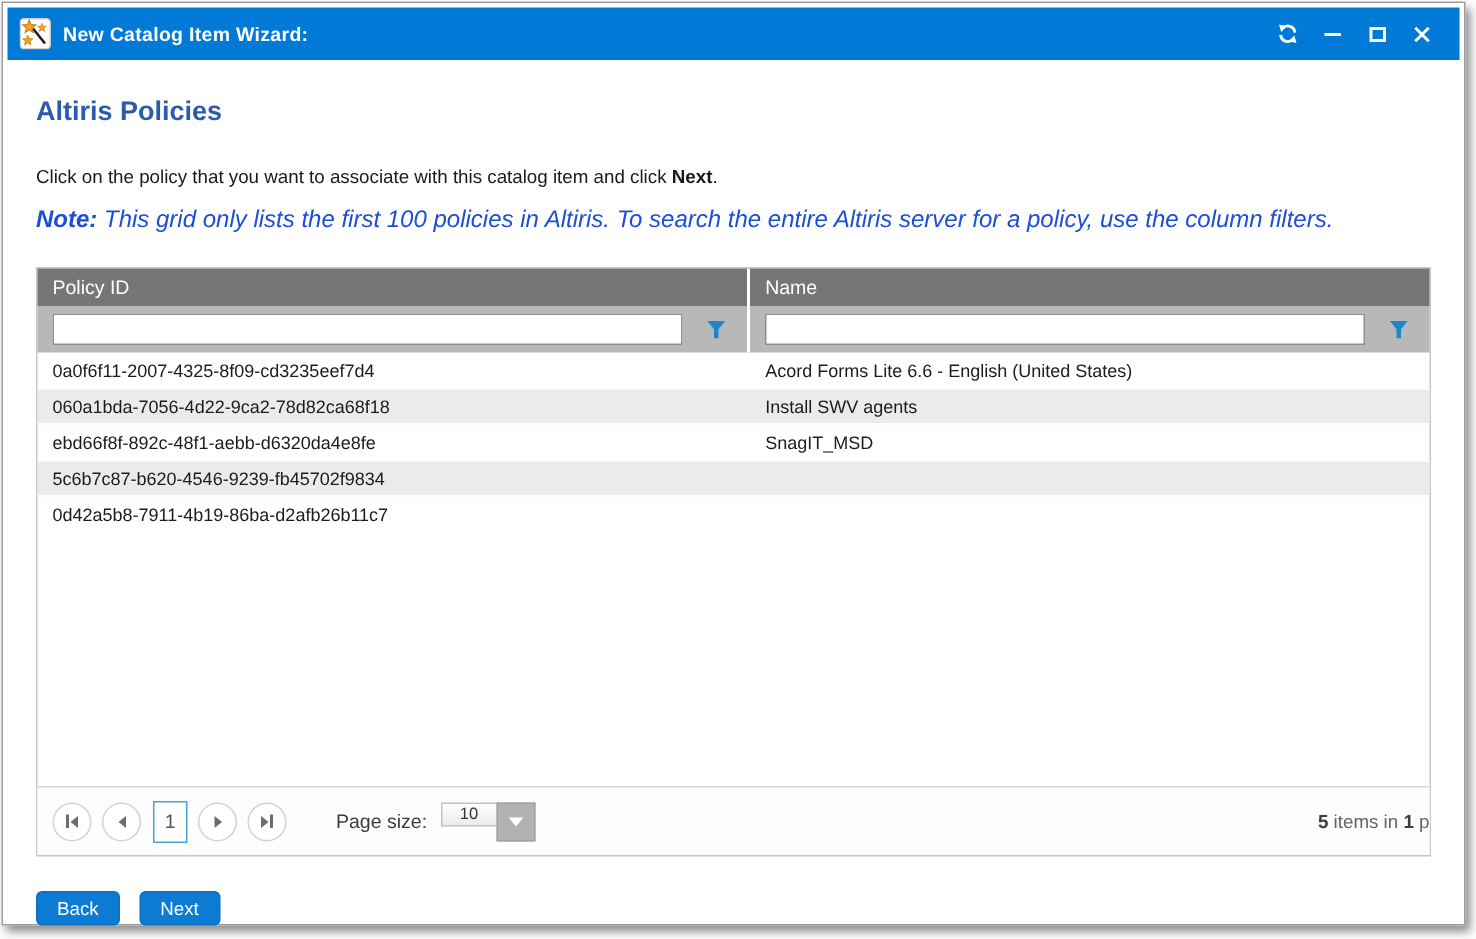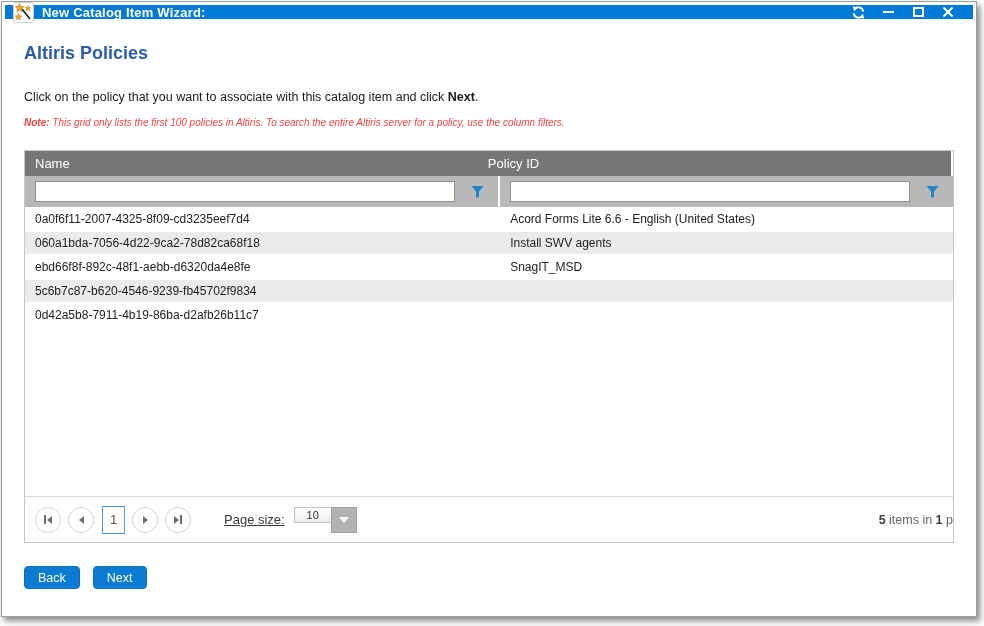--- a/index.html
+++ b/index.html
@@ -6,36 +6,36 @@
   html,body { width:984px; height:626px; background:#fdfdfd; font-family:"Liberation Sans", sans-serif; overflow:hidden; }
 
   .window {
     position:absolute; left:1px; top:1px; width:976px; height:616px;
     background:#fff; border:1px solid #9d9d9d;
     box-shadow:3px 4px 6px rgba(0,0,0,0.45);
   }
 
   
   .titlebar {
-    margin:3px; height:14px; background:#0079d7;
+    margin:3px; height:35px; background:#0079d7;
     display:flex; align-items:center; padding:0 10px 0 8px;
   }
   .app-icon { width:21px; height:21px; display:flex; align-items:center; justify-content:center; }
   .title-text { color:#fff; font-weight:bold; font-size:13px; margin-left:8px; letter-spacing:.2px; }
   .win-controls { margin-left:auto; display:flex; align-items:center; }
   .win-btn { width:30px; height:24px; display:flex; align-items:center; justify-content:center; cursor:default; }
   .minimize-glyph { width:11px; height:2px; background:#fff; }
   .maximize-glyph { width:11px; height:10px; border:2px solid #fff; }
 
   
   .content { padding:0 22px; position:relative; }
   h1.page-title { margin-top:24px; font-size:18px; font-weight:bold; color:#2b5bad; }
   .instruction { margin-top:26px; font-size:12.5px; color:#1a1a1a; }
   .instruction b { font-weight:bold; }
-  .note-line { margin-top:13px; font-size:10px; font-style:italic; color:#ef4444; }
+  .note-line { margin-top:13px; font-size:16px; font-style:italic; color:#1d4ed8; }
   .note-line b { font-weight:bold; }
 
   
   .grid { margin-top:22px; height:393px; border:1px solid #c6c6c6; display:flex; flex-direction:column; background:#fff; }
   .col-a { width:51.2%; }
   .col-b { width:48.8%; }
 
   .grid-header { height:25px; display:flex; background:#767676; }
   .grid-header .cell {
     display:flex; align-items:center; padding-left:10px;
@@ -67,21 +67,21 @@
     display:flex; align-items:center; justify-content:center; margin-right:7px; cursor:default;
   }
   .tri-l { width:0; height:0; border-right:5px solid #6d6d6d; border-top:4px solid transparent; border-bottom:4px solid transparent; }
   .tri-r { width:0; height:0; border-left:5px solid #6d6d6d; border-top:4px solid transparent; border-bottom:4px solid transparent; }
   .pg-bar { width:2px; height:9px; background:#6d6d6d; }
   .g1 { margin-right:1px; } .g2 { margin-left:1px; }
   .pg-current {
     width:23px; height:28px; border:1px solid #45a6cd; background:#fff; color:#555;
     display:flex; align-items:center; justify-content:center; font-size:13px; margin:0 7px 0 1px;
   }
-  .page-size-label { margin-left:26px; font-size:13px; color:#3c3c3c;text-decoration:underline; }
+  .page-size-label { margin-left:26px; font-size:13px; color:#3c3c3c; }
   .ps-dropdown { display:flex; margin-left:9px; }
   .ps-value {
     width:37px; height:16px; border:1px solid #c2c2c2; border-right:none;
     background:linear-gradient(#ffffff,#ececec); display:flex; align-items:center; justify-content:center;
     font-size:11px; color:#333;
   }
   .ps-arrow {
     width:26px; height:26px; background:#b2b2b2; border:1px solid #a2a2a2;
     display:flex; align-items:center; justify-content:center; cursor:default;
   }
@@ -143,22 +143,22 @@
 
     <h1 class="page-title">Altiris Policies</h1>
 
     <p class="instruction"><span>Click on the policy that you want to associate with this catalog item and click </span><b>Next</b><span>.</span></p>
 
     <p class="note-line"><b>Note:</b><span> This grid only lists the first 100 policies in Altiris. To search the entire Altiris server for a policy, use the column filters.</span></p>
 
     <div class="grid">
 
       <div class="grid-header">
+        <div class="cell col-a">Policy ID</div>
         <div class="cell col-b">Name</div>
-        <div class="cell col-a">Policy ID</div>
       </div>
 
       <div class="grid-filter">
         <div class="cell col-a">
           <input class="filter-input" type="text" value="" style="">
           <span class="funnel">
             <svg width="13" height="12" viewBox="0 0 13 12">
               <polygon points="0.5,0 12.5,0 8,5.5 8,11.5 5,11.5 5,5.5" fill="#1e87c8"></polygon>
             </svg>
           </span>

